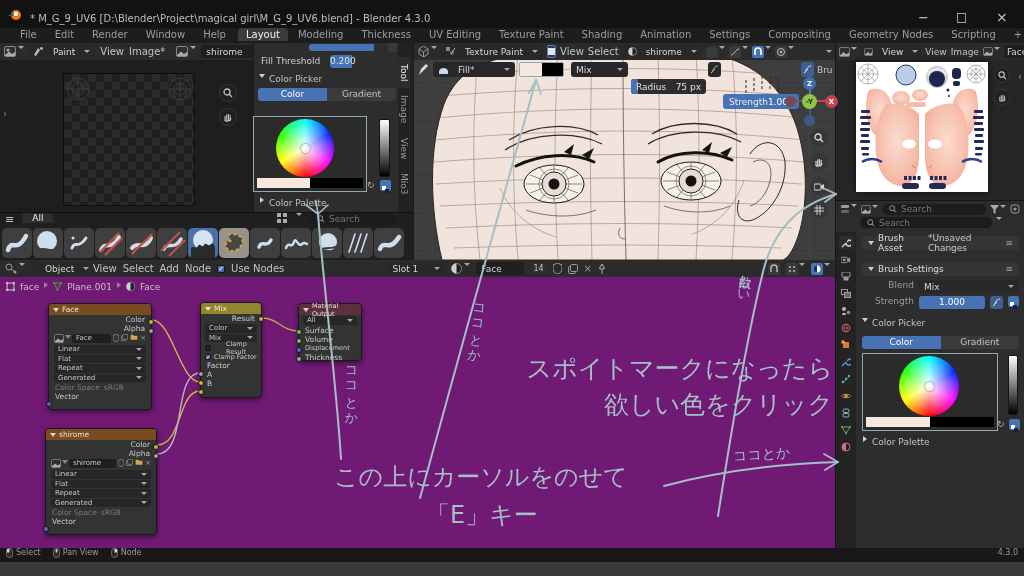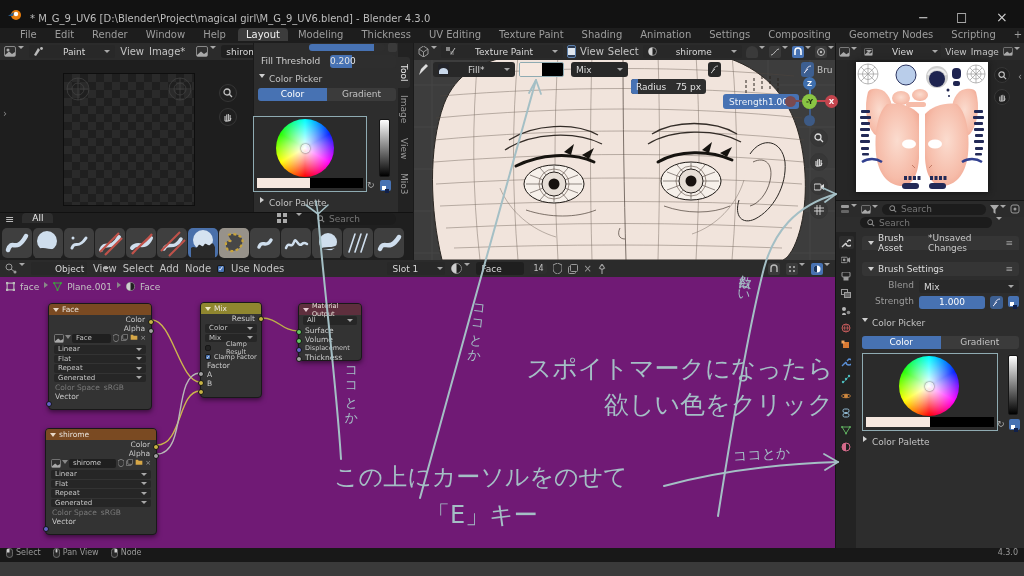--- a/index.html
+++ b/index.html
@@ -2,21 +2,21 @@
 <html><head>
 <meta charset="utf-8">
 <style>
 *{box-sizing:border-box;margin:0;padding:0}
 html,body{width:1024px;height:576px;overflow:hidden;background:#101010;font-family:"DejaVu Sans",sans-serif}
 .a{position:absolute}
 .f{display:flex;align-items:flex-start}
 .txt{color:#c3c3c3;font-size:10px;white-space:nowrap}
 .s9{font-size:9px}.s8{font-size:8px}
 .dim{color:#9a9a9a}
-.dd{background:#282828;border-radius:3px;color:#d8d8d8;font-size:9px;display:flex;align-items:center;gap:19px;padding:0 5px;height:14px;white-space:nowrap}
+.dd{background:#282828;border-radius:3px;color:#d8d8d8;font-size:9px;display:flex;align-items:center;gap:9px;padding:0 5px;height:14px;white-space:nowrap}
 .cv{width:0;height:0;border-left:3px solid transparent;border-right:3px solid transparent;border-top:3.5px solid #a8a8a8;margin-left:auto;flex:none}
 .cvr{width:0;height:0;border-top:3px solid transparent;border-bottom:3px solid transparent;border-left:4px solid #888;display:inline-block}
 .icon14{width:13px;height:13px;border-radius:2px;background:#3a3a3a;flex:none}
 .swatchpair{display:flex;border:1.5px solid #8fabb2;border-radius:2px;overflow:hidden}
 .slider{background:#2e2e2e;border-radius:3px;position:relative;overflow:hidden;color:#e3e3e3;font-size:9px}
 .slider .fillbar{position:absolute;left:0;top:0;bottom:0;background:#4772b3}
 .slider .lab{position:relative;z-index:2}
 .blue{background:#4772b3}
 .hdrbar{background:#2b2b2b;display:flex;align-items:center}
 .tab{color:#9d9d9d;font-size:10px;padding:1px 8px;border-radius:4px 4px 0 0;white-space:nowrap}

